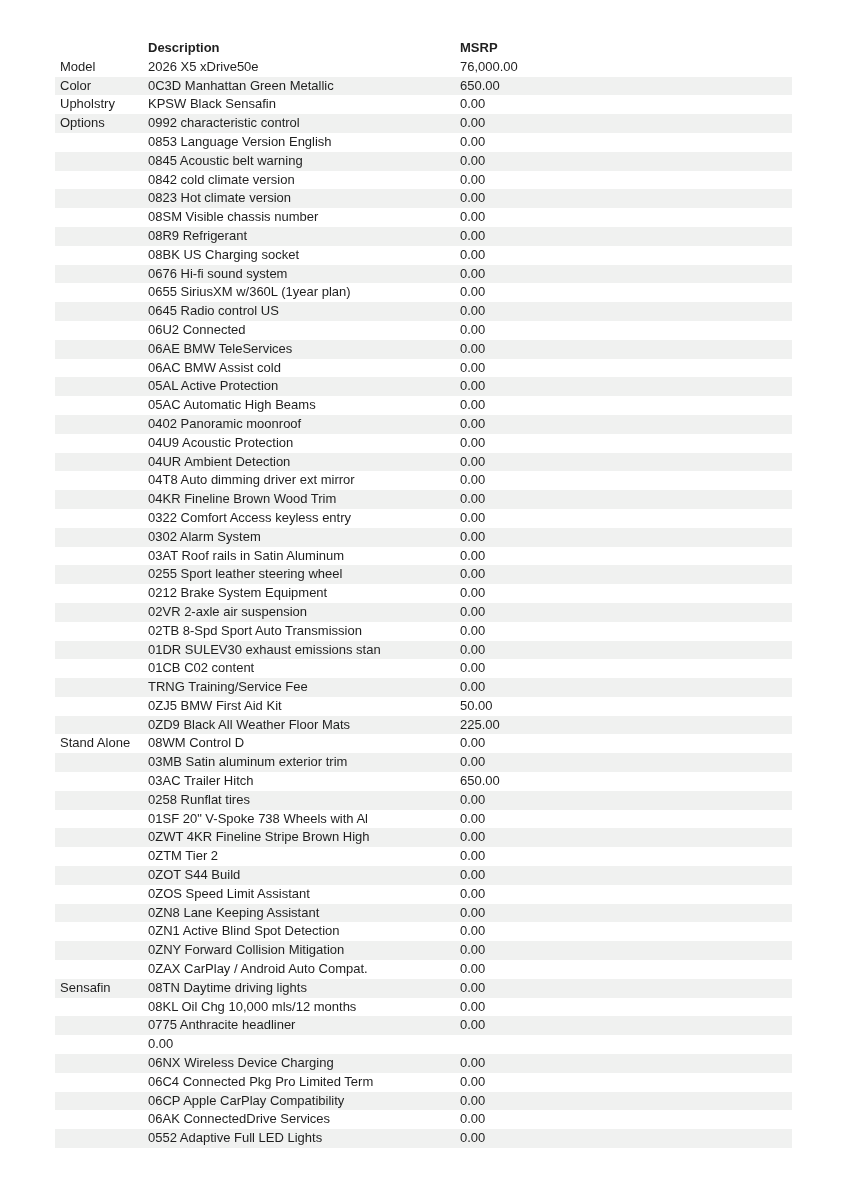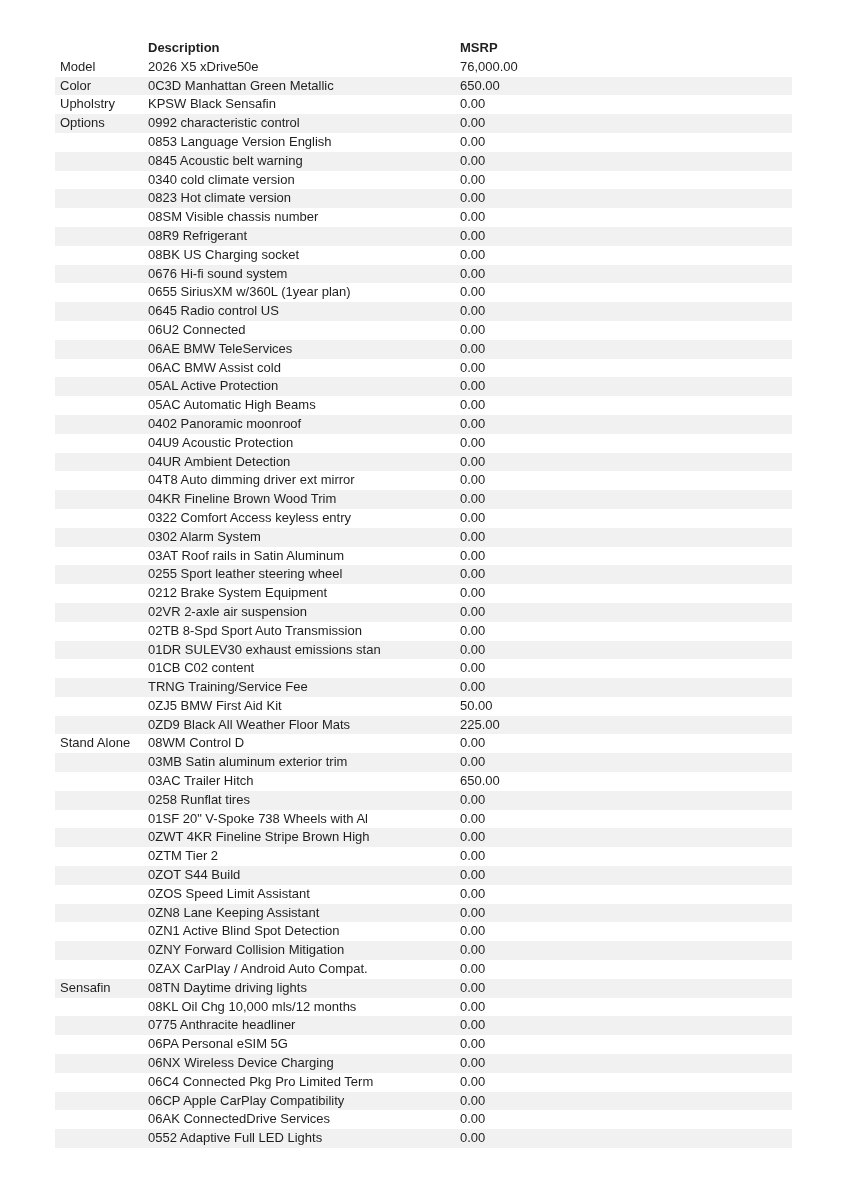--- a/index.html
+++ b/index.html
@@ -79,21 +79,21 @@
     <div class="cell spacer"></div>
   </div>
         <div class="row alt">
     <div class="cell cat"></div>
     <div class="cell desc">0845 Acoustic belt warning</div>
     <div class="cell msrp">0.00</div>
     <div class="cell spacer"></div>
   </div>
         <div class="row">
     <div class="cell cat"></div>
-    <div class="cell desc">0340 cold climate version</div>
+    <div class="cell desc">0842 cold climate version</div>
     <div class="cell msrp">0.00</div>
     <div class="cell spacer"></div>
   </div>
         <div class="row alt">
     <div class="cell cat"></div>
     <div class="cell desc">0823 Hot climate version</div>
     <div class="cell msrp">0.00</div>
     <div class="cell spacer"></div>
   </div>
         <div class="row">
@@ -355,21 +355,20 @@
     <div class="cell spacer"></div>
   </div>
         <div class="row alt">
     <div class="cell cat"></div>
     <div class="cell desc">0775 Anthracite headliner</div>
     <div class="cell msrp">0.00</div>
     <div class="cell spacer"></div>
   </div>
         <div class="row">
     <div class="cell cat"></div>
-    <div class="cell desc">06PA Personal eSIM 5G</div>
     <div class="cell msrp">0.00</div>
     <div class="cell spacer"></div>
   </div>
         <div class="row alt">
     <div class="cell cat"></div>
     <div class="cell desc">06NX Wireless Device Charging</div>
     <div class="cell msrp">0.00</div>
     <div class="cell spacer"></div>
   </div>
         <div class="row">

